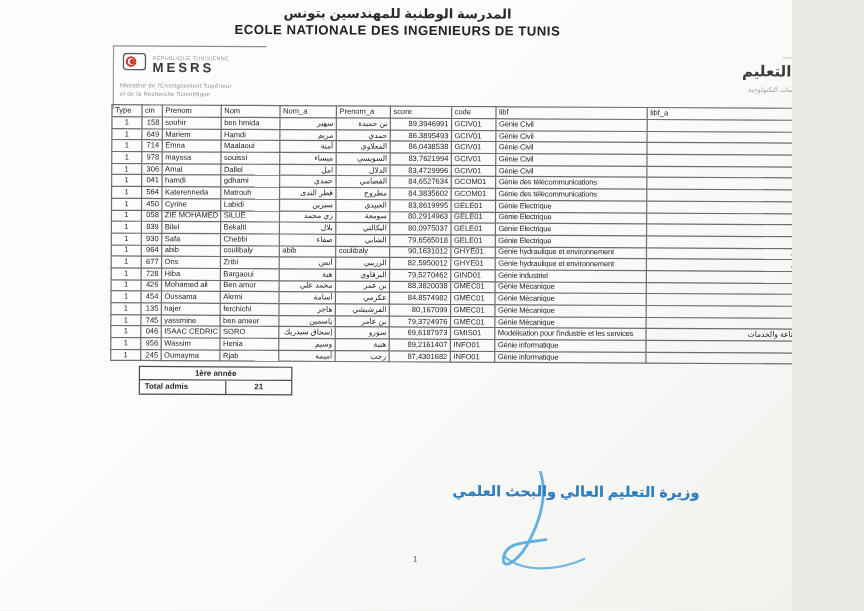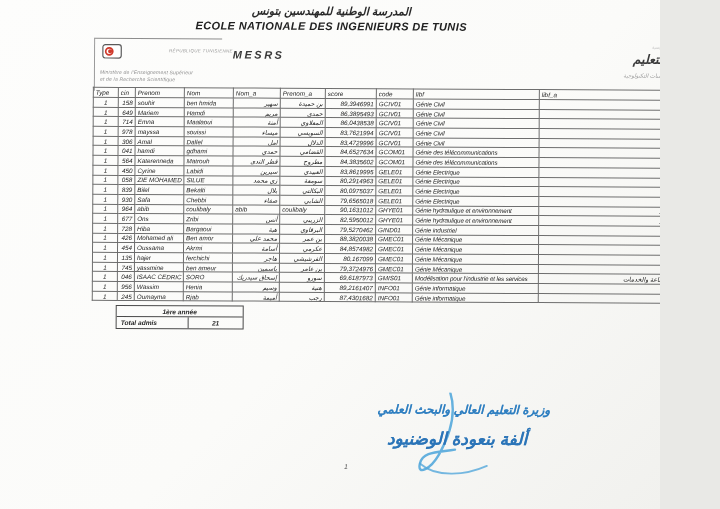--- a/index.html
+++ b/index.html
@@ -2,35 +2,34 @@
 <html><head>
 <meta charset="utf-8">
 <style>
   * { margin:0; padding:0; box-sizing:border-box; }
   html,body { background:#e9e9e6; }
   .canvas {
     position:relative; width:660px; height:509px; overflow:hidden;
     background:linear-gradient(135deg,#fdfdfc 0%,#fbfbf9 55%,#f1f1ee 100%);
     font-family:"Liberation Sans","DejaVu Sans",sans-serif;
     color:#1f1f1f;
-    font-style:italic;
   }
   .sheet { position:absolute; inset:0; transform:rotate(0.3deg); transform-origin:50% 50%; }
 
   
   .title-ar { position:absolute; top:5px; left:0; width:100%; text-align:center;
               font-size:11px; font-weight:700; color:#2a2a2a; direction:rtl; }
   .title-fr { position:absolute; top:20px; left:0; width:100%; text-align:center;
               font-size:11px; font-weight:700; letter-spacing:.4px; color:#222; }
 
   
   .left-logo-frame { position:absolute; left:93px; top:39px; width:128px; height:53px;
                      border-top:1px solid #8d8d8d; border-left:1px solid #9b9b9b; }
   .left-logo-content { position:absolute; left:101px; top:45px; display:flex; gap:5px; align-items:center; }
-  .left-logo-text { display:flex; flex-direction:row;margin-left:42px; }
+  .left-logo-text { display:flex; flex-direction:column; }
   .republic-label { font-size:4.5px; color:#9a9a9a; letter-spacing:.3px; white-space:nowrap; }
   .mesrs { font-size:11px; font-weight:700; letter-spacing:2.5px; color:#3a3a3a; }
   .ministry-fr { position:absolute; left:99px; top:70px; font-size:5px; line-height:6.5px;
                  color:#8e8e8e; letter-spacing:.2px; }
 
   
   .right-logo { position:absolute; left:558px; top:40px; width:148px; text-align:right; direction:rtl; }
   .seal-row { display:flex; justify-content:flex-start; align-items:center; gap:4px; direction:ltr;
               margin-left:auto; width:100%; justify-content:flex-end; height:11px; }
   .country-small { font-size:4px; color:#bdbdbd; letter-spacing:.5px; }
@@ -409,19 +408,18 @@
         <div class="summary-value">21</div>
       </div>
     </div>
 
     <div class="signature">
       <svg class="sig-flourish" width="270" height="110" aria-hidden="true">
         <path d="M 121 0 C 128 22, 120 44, 110 62 C 102 76, 88 84, 91 71 C 94 59, 108 60, 126 57" fill="none" stroke="#54a8db" stroke-width="2.4" stroke-linecap="round" opacity="0.9"></path>
         <path d="M 91 71 C 108 86, 138 82, 158 73" fill="none" stroke="#54a8db" stroke-width="1.8" stroke-linecap="round" opacity="0.8"></path>
       </svg>
       <div class="sig-line1">وزيرة التعليم العالي والبحث العلمي</div>
-      <div class="sig-line2">ألفة بنعودة الوضنيود</div>
     </div>
 
     <div class="page-num">1</div>
 
   </div>
 </div>
 
 </body></html>

